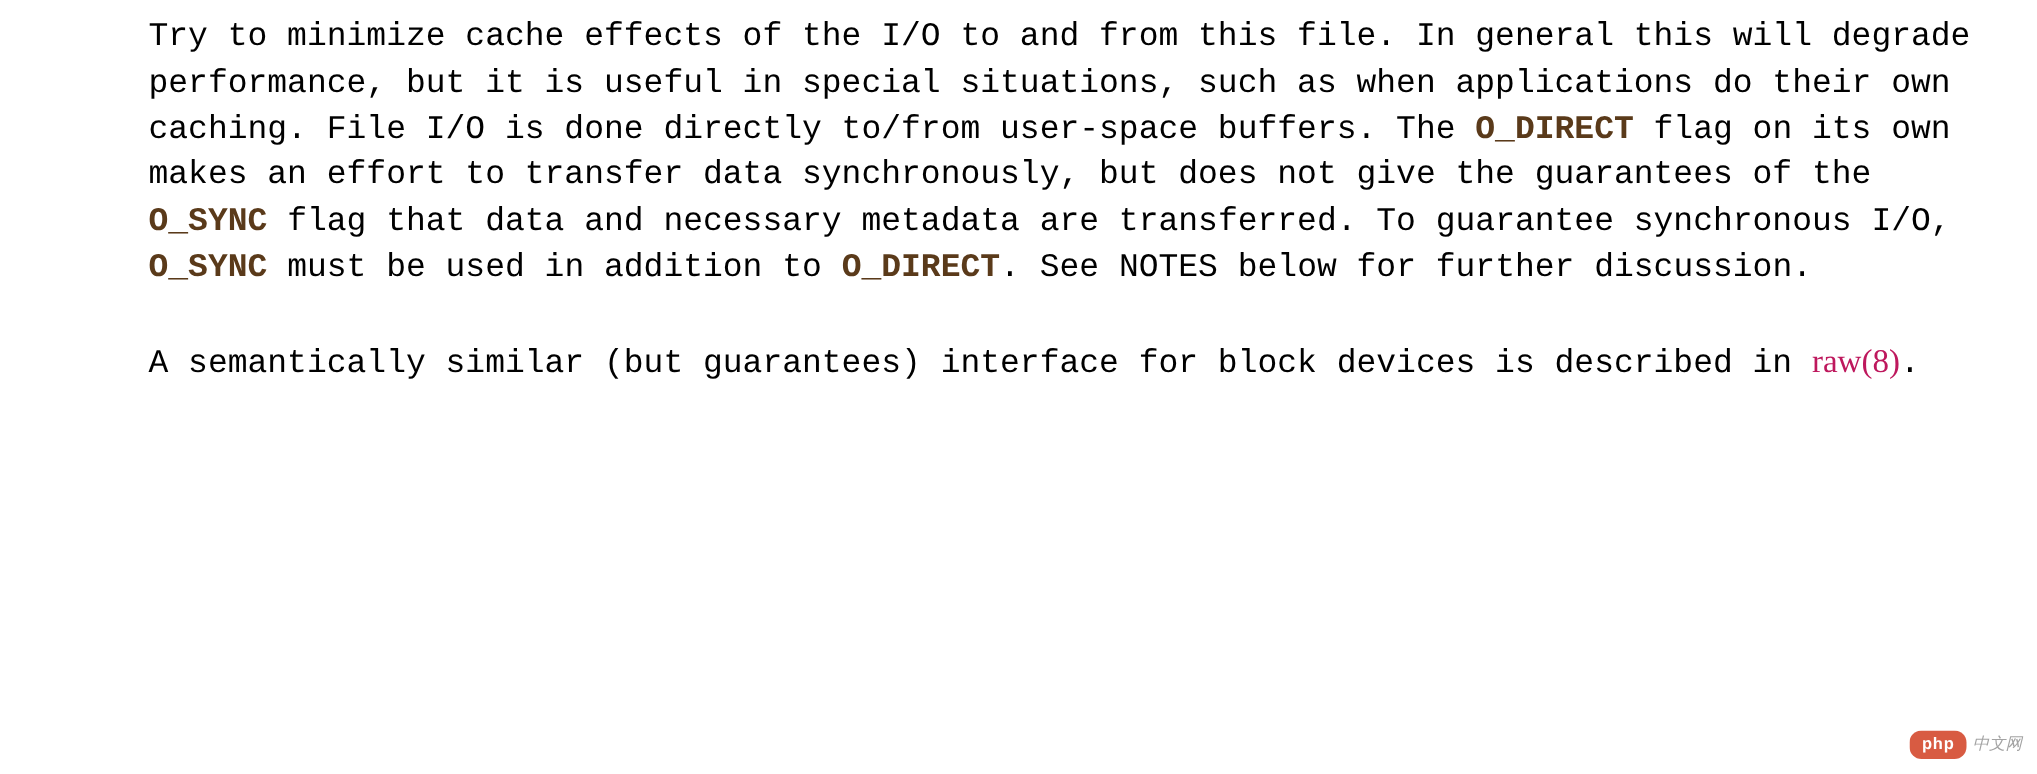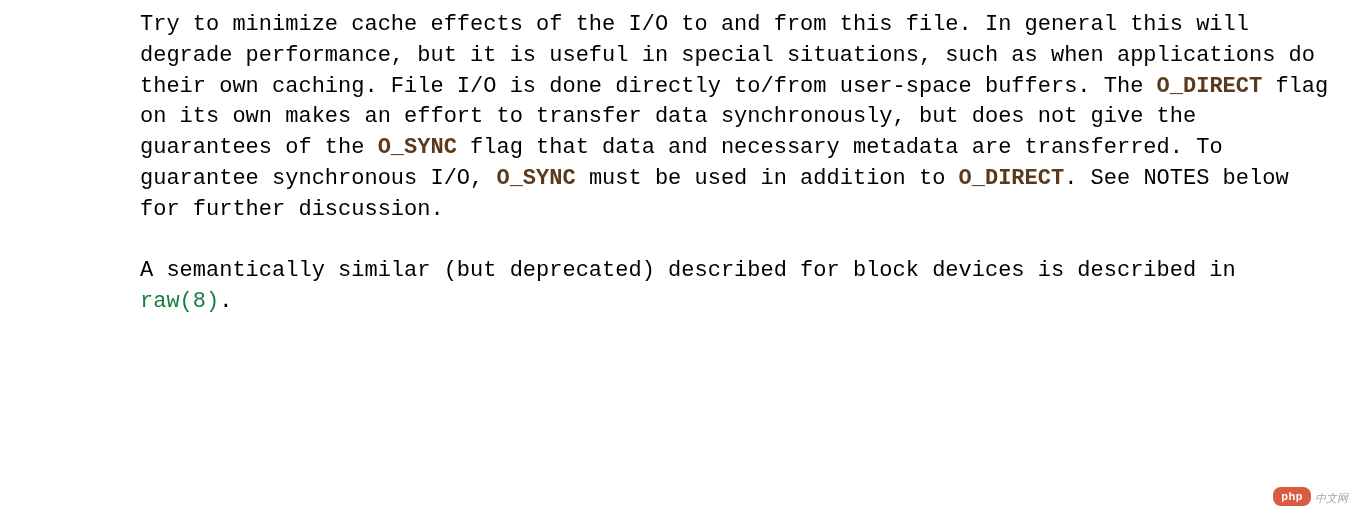--- a/index.html
+++ b/index.html
@@ -15,41 +15,42 @@
       margin: 0;
     }
     .flag-name {
       font-weight: bold;
       color: #5a3a1a;
     }
     .flag-header {
       margin-left: 0;
     }
     .description {
-      margin-left: 120px;
+      margin-left: 79px;
     }
     .para {
       margin-bottom: 1.4em;
     }
     .para:last-child {
       margin-bottom: 0;
     }
     .inline-flag {
       font-weight: bold;
       color: #5a3a1a;
     }
     .xref {
-      color: #15803d;
+      color: #be185d;
+      font-family: Liberation Serif, serif;
     }
     .watermark {
       position: fixed;
       right: 10px;
       bottom: 10px;
       display: flex;
-      align-items: flex-end;
+      align-items: center;
       gap: 4px;
       opacity: 0.9;
       font-family: Arial, sans-serif;
       font-size: 11px;
     }
     .watermark .pill {
       background: #d44a2e;
       color: #fff;
       padding: 2px 8px;
       border-radius: 8px;
@@ -63,21 +64,21 @@
   </style>
 </head>
 <body>
 
 <div class="entry">
   <div class="description">
     <div class="para">
       <span>Try to minimize cache effects of the I/O to and from this file.  In general this will degrade performance, but it is useful in special situations, such as when applications do their own caching.  File I/O is done directly to/from user-space buffers.  The </span><span class="inline-flag">O_DIRECT</span><span> flag on its own makes an effort to transfer data synchronously, but does not give the guarantees of the </span><span class="inline-flag">O_SYNC</span><span> flag that data and necessary metadata are transferred.  To guarantee synchronous I/O, </span><span class="inline-flag">O_SYNC</span><span> must be used in addition to </span><span class="inline-flag">O_DIRECT</span><span>.  See NOTES below for further discussion.</span>
     </div>
     <div class="para">
-      <span>A semantically similar (but deprecated) described for block devices is described in </span><span class="xref">raw(8)</span><span>.</span>
+      <span>A semantically similar (but guarantees) interface for block devices is described in </span><span class="xref">raw(8)</span><span>.</span>
     </div>
   </div>
 </div>
 
 <div class="watermark">
   <span class="pill">php</span>
   <span class="cn">中文网</span>
 </div>
 
 </body></html>

